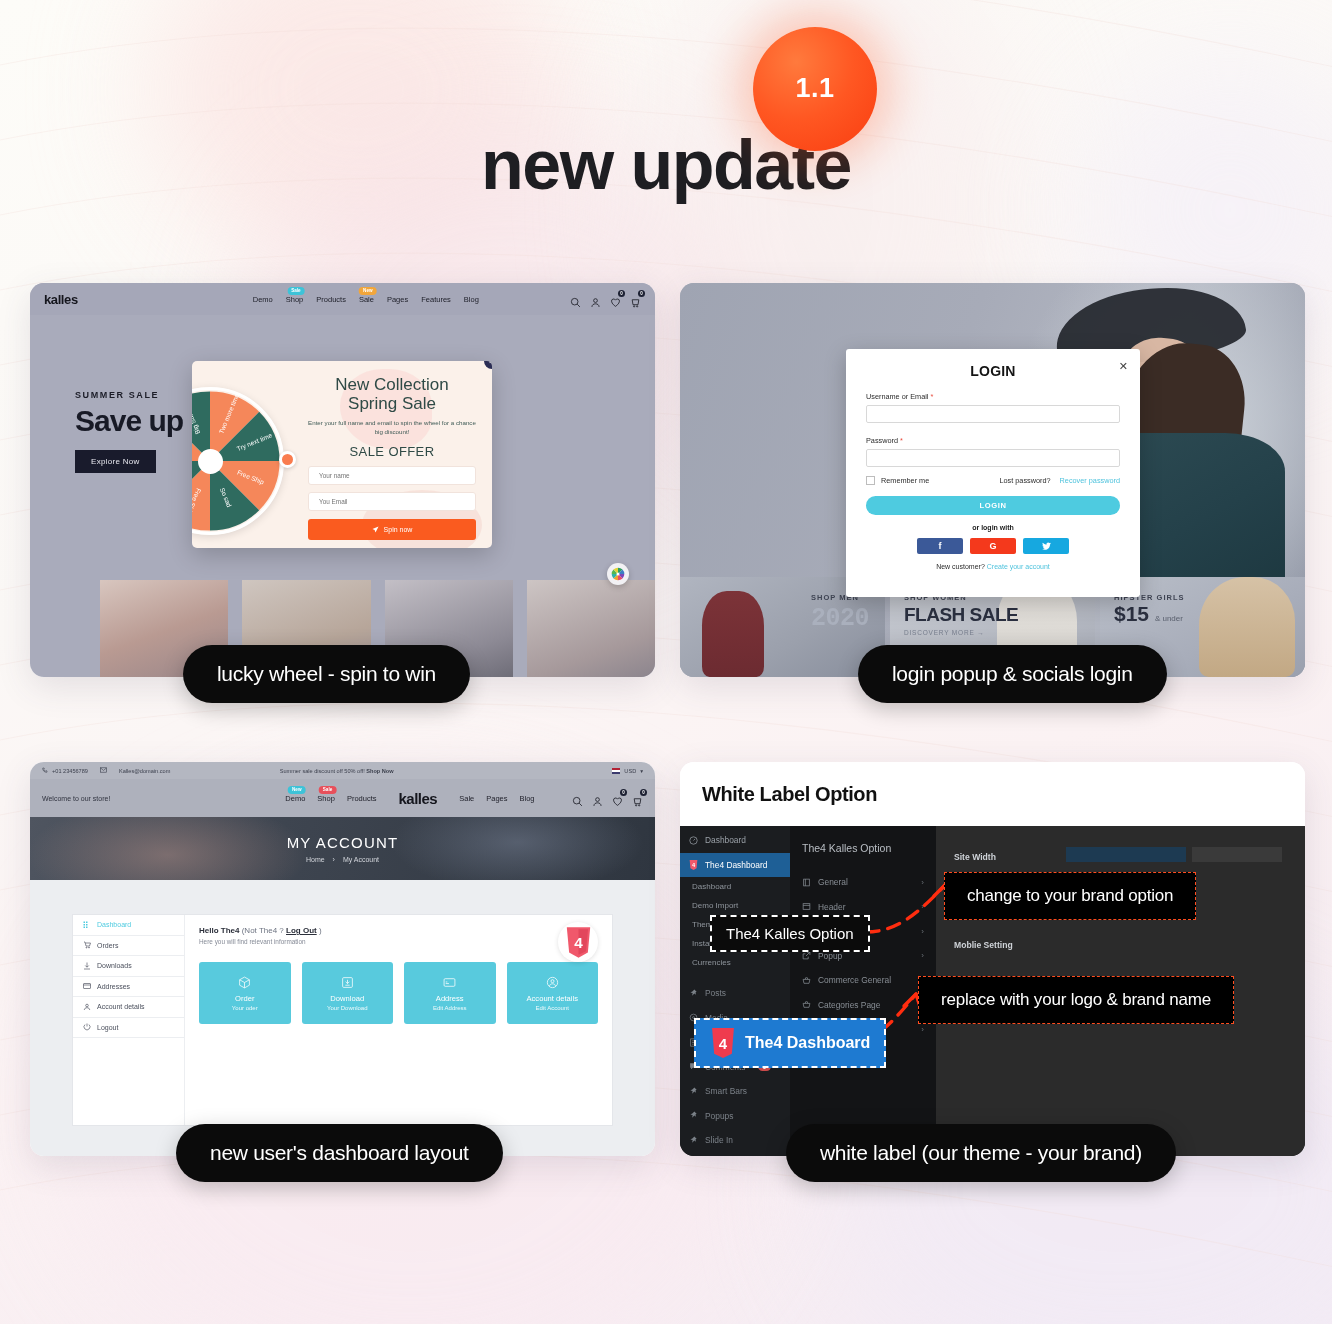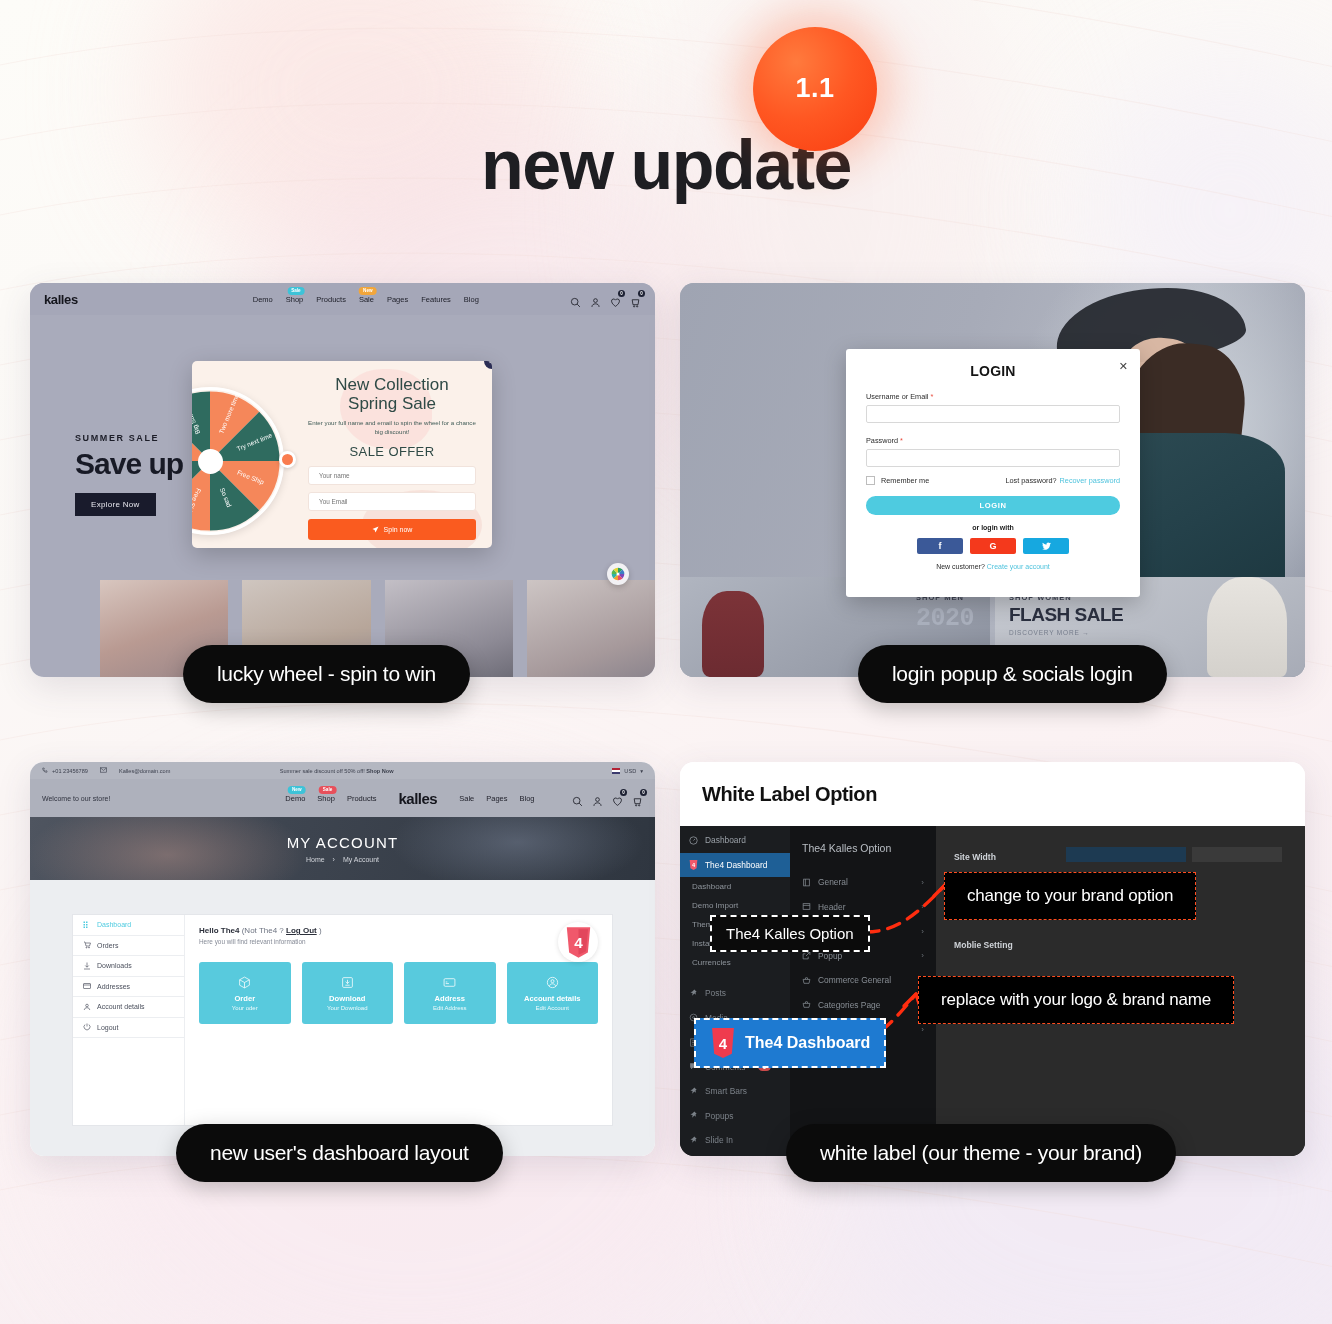--- a/index.html
+++ b/index.html
@@ -85,21 +85,21 @@
   .b-sale { background: #3dc3d8; }
   .b-new  { background: #f2a63b; }
   .k-icons { margin-left: auto; display: flex; gap: 9px; align-items: center; }
   .k-ic { width: 11px; height: 11px; position: relative; color: #23242e; }
   .k-count {
     position: absolute; top: -4px; right: -4px; background: #1d2133; color: #fff;
     font-size: 4.5px; border-radius: 50%; width: 7px; height: 7px;
     display: flex; align-items: center; justify-content: center; font-weight: 700;
   }
   .k-hero { position: absolute; left: 0; right: 0; top: 32px; bottom: 0; }
-  .hero-text { position: absolute; left: 45px; top: 75px; margin-top: 43px; }
+  .hero-text { position: absolute; left: 45px; top: 75px; }
   .hero-kicker { font-size: 9px; letter-spacing: 1.6px; color: #1c1d28; font-weight: 600; }
   .hero-title { font-size: 30px; font-weight: 700; color: #181a26; letter-spacing: -1px; margin-top: 4px; }
   .hero-btn {
     margin-top: 12px; background: #191b2c; color: #e7e7ee; font-size: 8px;
     padding: 7px 16px; display: inline-block; letter-spacing: .3px;
   }
   .prod-row { position: absolute; left: 70px; right: 0; top: 265px; height: 120px; display: flex; gap: 14px; }
   .prod {
     flex: 1; background: #c9c2c7; position: relative; overflow: hidden;
   }
@@ -289,21 +289,21 @@
   .d-the4 {
     position: absolute; right: 14px; top: 7px; width: 40px; height: 40px; border-radius: 50%;
     background: #fff; box-shadow: 0 1px 5px rgba(0,0,0,.12);
     display: flex; align-items: center; justify-content: center;
   }
   .d-cards { display: flex; gap: 11px; margin-top: 17px; }
   .d-card {
     flex: 1; height: 62px; background: #58cadd; border-radius: 3px; color: #fff;
     display: flex; flex-direction: column; align-items: center; justify-content: center; gap: 2px;
   }
-  .d-card .cname { font-size: 7.6px; font-weight: 700; margin-top: 3px; }
+  .d-card .cname { font-size: 7.6px; font-weight: 400; margin-top: 3px; }
   .d-card .cdesc { font-size: 6px; opacity: .9; }
 
   
   .wl-head { height: 64px; background: #fff; display: flex; align-items: center; padding: 0 22px; }
   .wl-title { font-size: 20px; font-weight: 700; color: #111; letter-spacing: -.4px; }
   .wl-shot { position: absolute; left: 0; right: 0; top: 64px; bottom: 0; background: #0c0c0c; display: flex; overflow: hidden; }
   .wl-side { width: 110px; background: #1b1d20; flex: none; padding-top: 2px; position: relative; }
   .wl-si { height: 24.5px; display: flex; align-items: center; gap: 7px; padding: 0 9px;
     font-size: 8.4px; color: #9aa0a7; }
   .wl-si.hi { background: #1e5f96; color: #fff; }
@@ -535,20 +535,30 @@
         </div>
       </div>
       <div class="lpb lpb-2">
         <div class="lpb-silh-2"></div>
         <div class="lpb-txt">
           <div class="lpb-kick">SHOP WOMEN</div>
           <div class="lpb-big">FLASH SALE</div>
           <div class="lpb-small">DISCOVERY MORE  →</div>
         </div>
       </div>
+      <div class="lpb lpb-3">
+        <div class="lpb-silh-3"></div>
+        <div class="lpb-txt">
+          <div class="lpb-kick">HIPSTER GIRLS</div>
+          <div class="lpb-price">
+            <span style="font-size:21px;font-weight:700;color:#2b3040;">$15</span>
+            <span>&amp; under</span>
+          </div>
+        </div>
+      </div>
     </div>
 
     <div class="login-modal">
       <div class="lm-title">LOGIN</div>
       <div class="lm-close">✕</div>
 
       <div class="lm-label">
         <span>Username or Email</span>
         <span class="req">*</span>
       </div>
@@ -557,21 +567,21 @@
       <div class="lm-label">
         <span>Password</span>
         <span class="req">*</span>
       </div>
       <input class="lm-field" type="password" style="">
 
       <div class="lm-row">
         <span class="lm-check"></span>
         <span>Remember me</span>
         <span class="lm-right">Lost password?</span>
-        <span class="lm-link" style="margin-left:3px;">Recover password</span>
+        <span class="lm-link" style="margin-left:9px;">Recover password</span>
       </div>
 
       <button class="lm-btn">LOGIN</button>
       <div class="lm-or">or login with</div>
       <div class="lm-socials">
         <div class="lm-soc soc-fb">f</div>
         <div class="lm-soc soc-gg">G</div>
         <div class="lm-soc soc-tw">
           <svg viewBox="0 0 20 20" width="11" height="11" fill="#fff">
               <path d="M18 4.2c-.6.3-1.2.5-1.9.6a3.3 3.3 0 0 0 1.5-1.8c-.7.4-1.4.7-2.1.8a3.3 3.3 0 0 0-5.6 3A9.3 9.3 0 0 1 3.1 3.4a3.3 3.3 0 0 0 1 4.4c-.5 0-1-.2-1.5-.4a3.3 3.3 0 0 0 2.6 3.3c-.5.1-1 .2-1.5.1a3.3 3.3 0 0 0 3.1 2.3A6.6 6.6 0 0 1 2 14.5a9.3 9.3 0 0 0 5 1.5c6 0 9.3-5 9.3-9.3v-.4c.6-.5 1.2-1 1.7-1.7z"></path>

